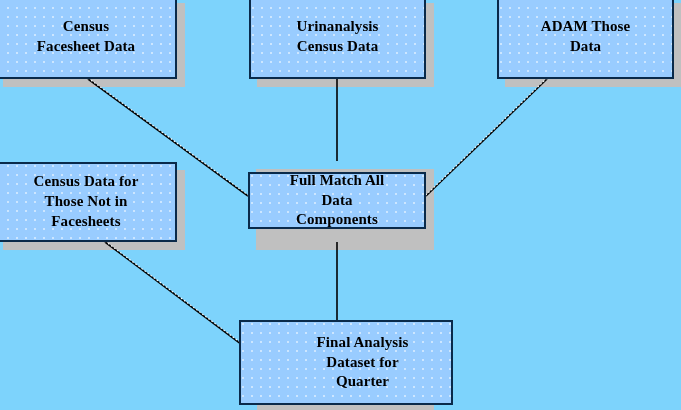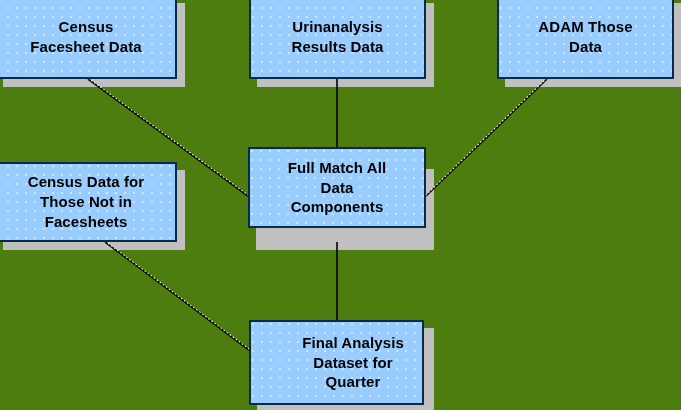--- a/index.html
+++ b/index.html
@@ -4,23 +4,23 @@
 <style>
   html, body {
     margin: 0;
     padding: 0;
     background: #FF00FF;
   }
   #canvas {
     position: relative;
     width: 681px;
     height: 410px;
-    background: #4d7c0f;
+    background: #7dd3fc;
     overflow: hidden;
-    font-family: Liberation Sans, sans-serif;
+    font-family: Liberation Serif, serif;
   }
   .node {
     position: absolute;
     box-sizing: border-box;
     background: #99CCFF;
     border: 2px solid #0A2A4A;
     display: flex;
     align-items: center;
     justify-content: center;
     text-align: center;
@@ -101,35 +101,35 @@
         <line class="core" x1="337" y1="242" x2="337" y2="320"></line>
       </g>
     </svg>
   <div id="node-layer">
       <div class="node" style="left: -5px; top: -5px; width: 182px; height: 84px;">
         <span class="label">Census
 Facesheet Data</span>
       </div>
       <div class="node" style="left: 249px; top: -5px; width: 177px; height: 84px;">
         <span class="label">Urinanalysis
-Results Data</span>
+Census Data</span>
       </div>
       <div class="node" style="left: 497px; top: -5px; width: 177px; height: 84px;">
         <span class="label">ADAM Those
 Data</span>
       </div>
       <div class="node" style="left: -5px; top: 162px; width: 182px; height: 80px;">
         <span class="label">Census Data for
 Those Not in
 Facesheets</span>
       </div>
-      <div class="node" style="left: 248px; top: 147px; width: 178px; height: 81px;">
+      <div class="node" style="left: 248px; top: 172px; width: 178px; height: 57px;">
         <span class="label">Full Match All
 Data
 Components</span>
       </div>
-      <div class="node" style="left: 249px; top: 320px; width: 175px; height: 85px; padding-left: 33px;">
+      <div class="node" style="left: 239px; top: 320px; width: 214px; height: 85px; padding-left: 33px;">
         <span class="label">Final Analysis
 Dataset for
 Quarter</span>
       </div>
     </div>
 </div>
 
 </body></html>

